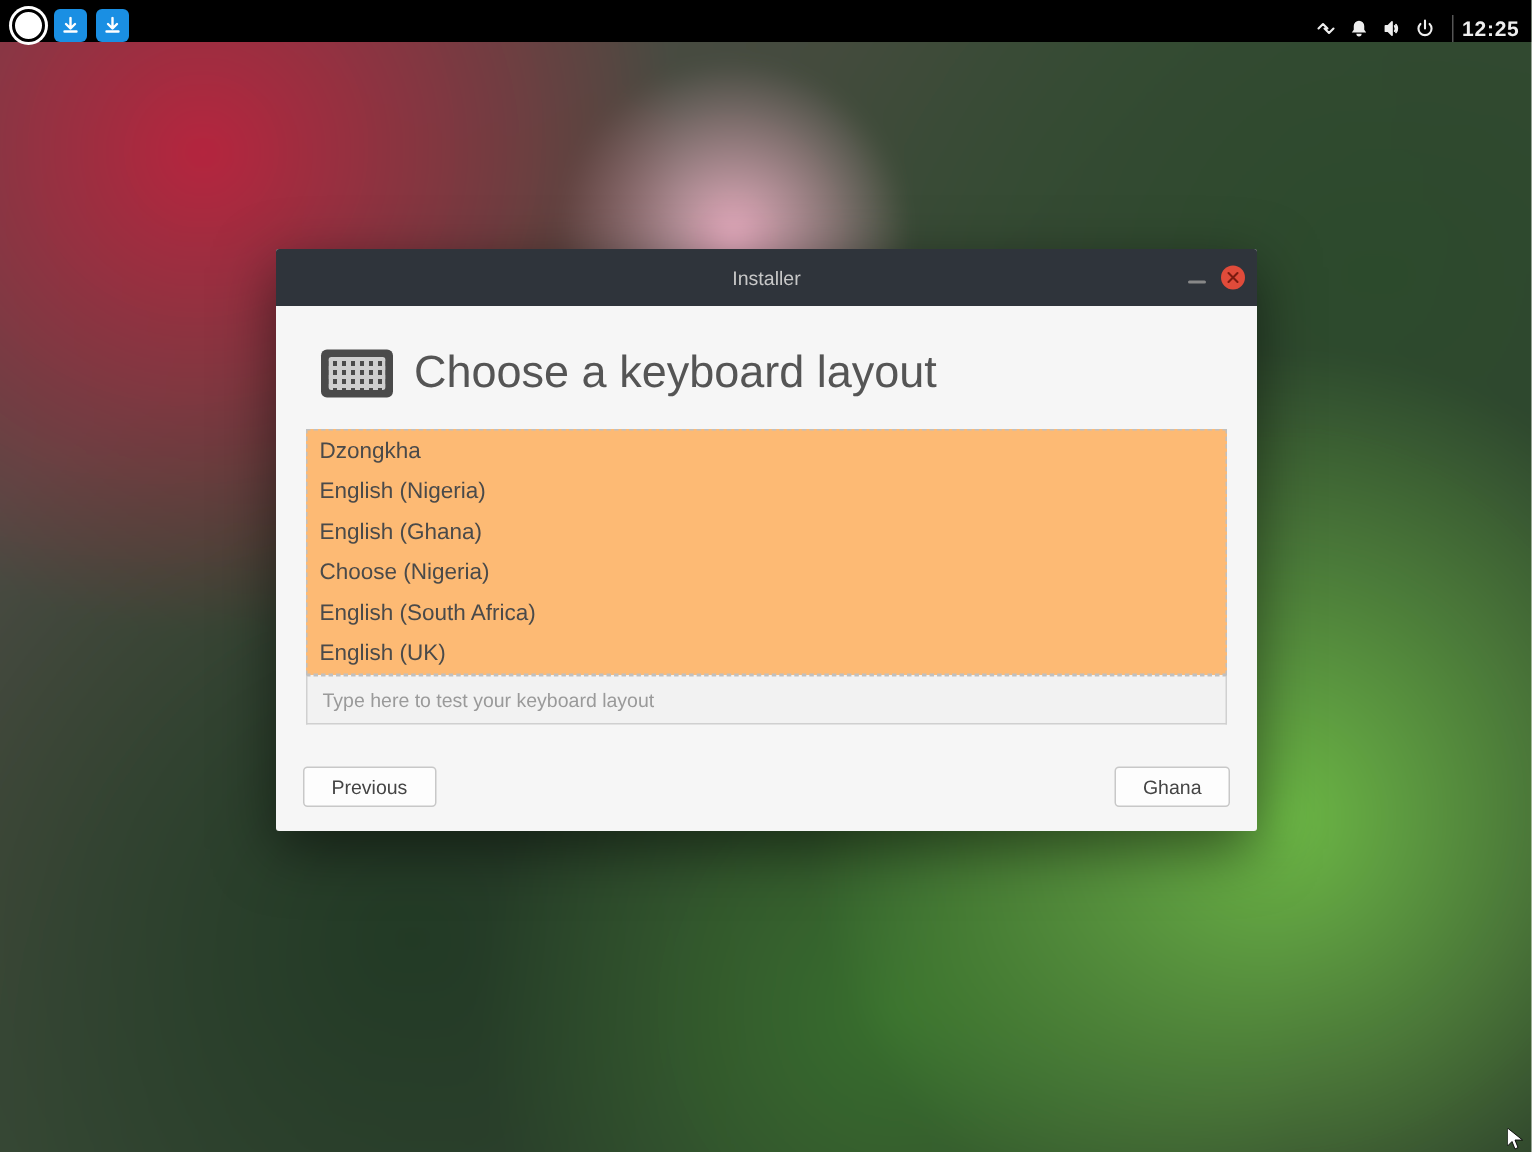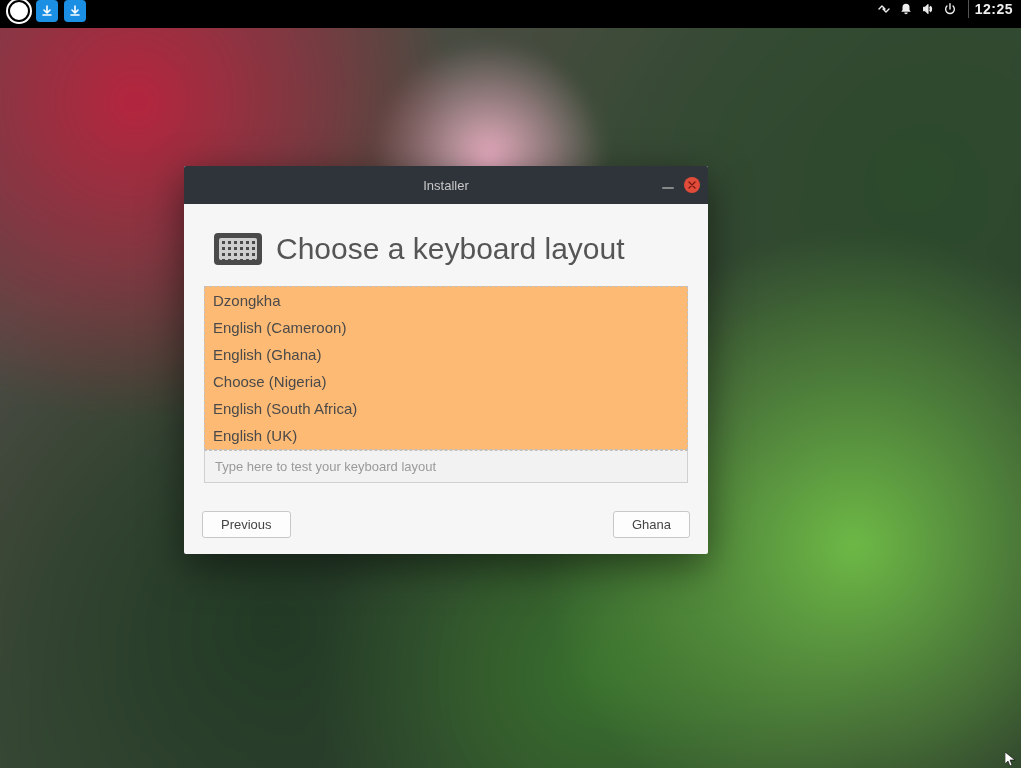--- a/index.html
+++ b/index.html
@@ -18,41 +18,41 @@
       radial-gradient(circle at 28% 80%, #233a26 0%, rgba(35,58,38,0) 40%),
       linear-gradient(135deg, #5a4b4d 0%, #3c4b39 45%, #2a3a2a 100%);
     filter: blur(6px) saturate(1.05);
     transform: scale(1.05);
   }
 
   
   .panel {
     position: absolute; top: 0; left: 0; right: 0; height: 28px;
     background: #000; color: #eee;
-    display: flex; align-items: flex-start; justify-content: space-between;
+    display: flex; align-items: flex-end; justify-content: space-between;
     font-size: 13px; padding: 0 4px; z-index: 10;
   }
   .panel-left, .panel-right { display: flex; align-items: center; gap: 6px; }
   .panel-left { padding-left: 4px; }
   .panel-right { padding-right: 4px; }
   .start-btn {
     width: 22px; height: 22px; border-radius: 50%;
     background: #fff; border: 2px solid #000; box-shadow: 0 0 0 2px #fff;
   }
   .task-icon {
     width: 22px; height: 22px; border-radius: 4px; background: #1a8fe3;
     display: flex; align-items: center; justify-content: center;
   }
   .tray-icon { width: 16px; height: 16px; display:flex; align-items:center; justify-content:center; }
   .tray-icon svg { fill: #eee; }
   .clock { font-weight: 600; font-size: 14px; letter-spacing: 0.5px; padding-left: 6px; border-left: 1px solid #555; margin-left: 4px; height: 18px; display:flex; align-items:center; }
 
   
   .window {
-    position: absolute; left: 184px; top: 166px; width: 524px;
+    position: absolute; left: 184px; top: 166px; width: 654px;
     background: #f6f6f6; box-shadow: 0 12px 40px rgba(0,0,0,0.5);
     border-radius: 2px; overflow: hidden;
     display: flex; flex-direction: column;
   }
   .titlebar {
     height: 38px; background: #2f343b; color: #c8c8c8;
     display: flex; align-items: center; justify-content: center;
     position: relative; font-size: 13px;
   }
   .title-controls { position: absolute; right: 8px; top: 0; bottom: 0; display: flex; align-items:center; gap: 10px; }
@@ -151,21 +151,21 @@
   </div>
 
   <div class="content">
     <div class="heading">
       <div class="kbd-icon"></div>
       <div class="heading-text">Choose a keyboard layout</div>
     </div>
 
     <div class="listbox" id="layout-list">
         <div class="list-item">Dzongkha</div>
-        <div class="list-item">English (Cameroon)</div>
+        <div class="list-item">English (Nigeria)</div>
         <div class="list-item">English (Ghana)</div>
         <div class="list-item">Choose (Nigeria)</div>
         <div class="list-item">English (South Africa)</div>
         <div class="list-item">English (UK)</div>
       </div>
 
     <input class="test-input" type="text" placeholder="Type here to test your keyboard layout" style="">
   </div>
 
   <div class="footer">

